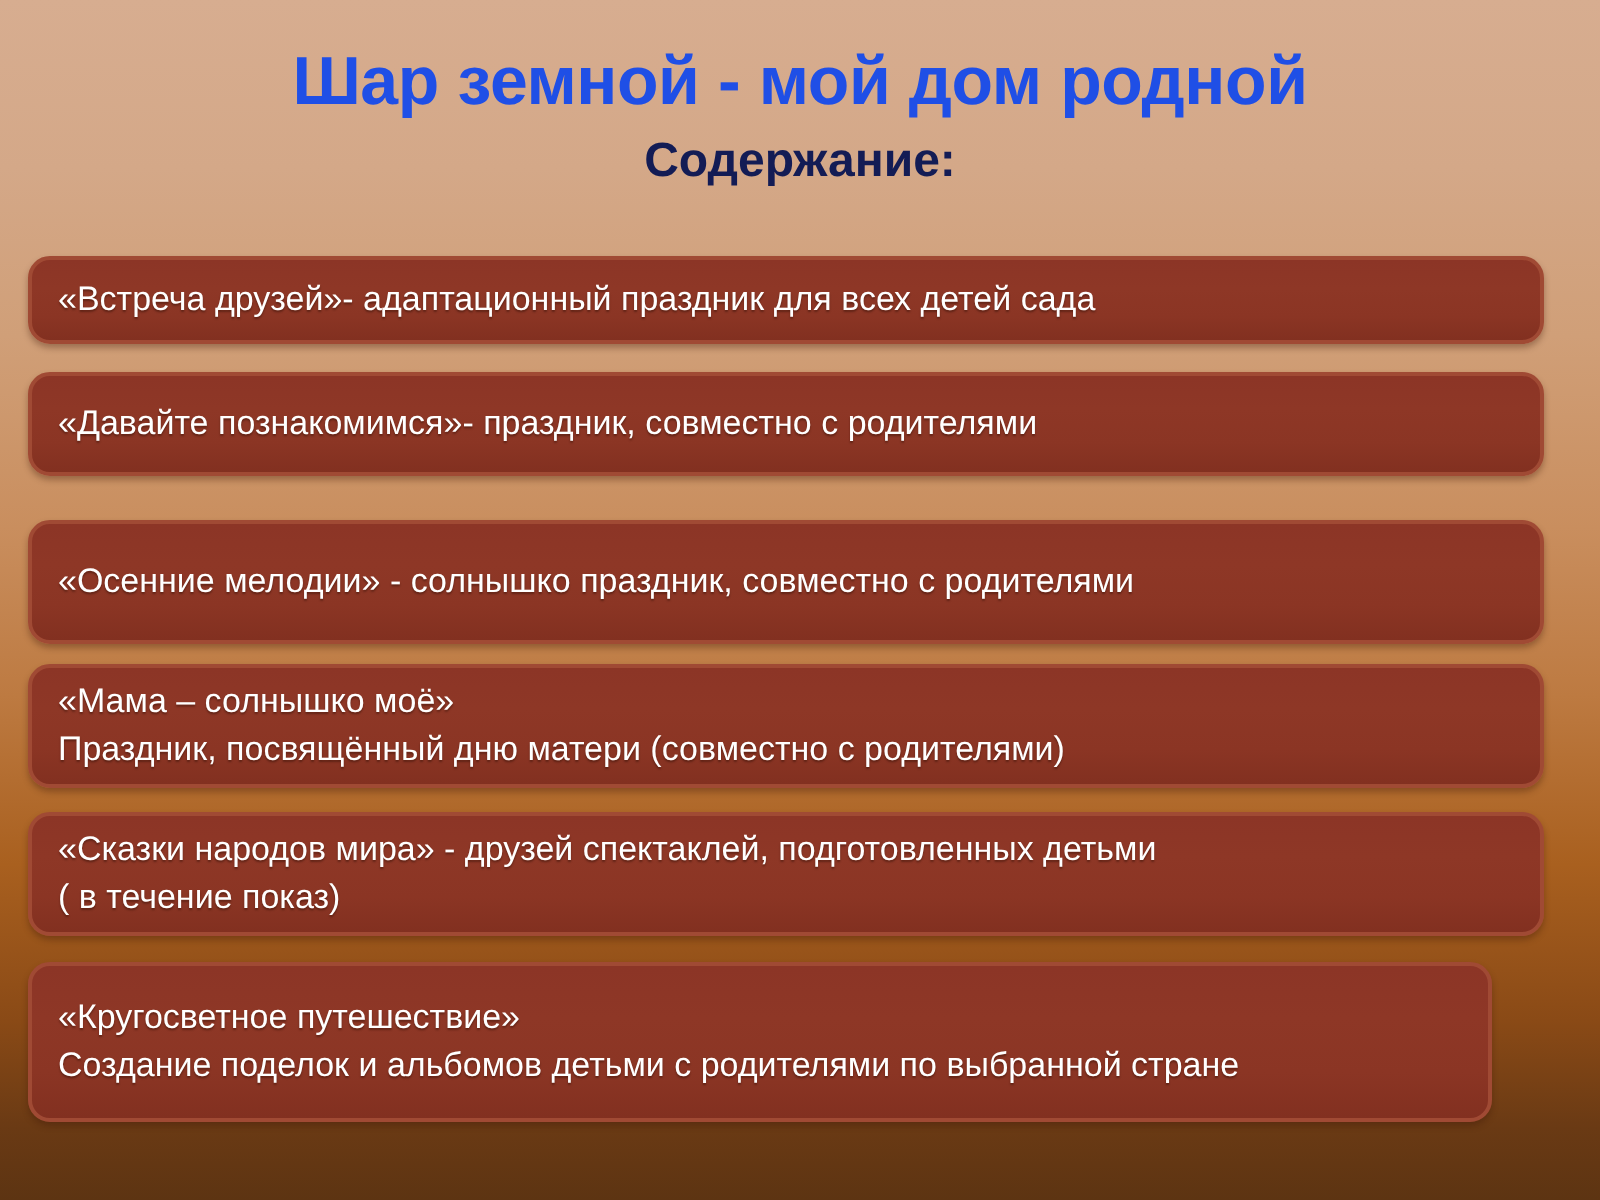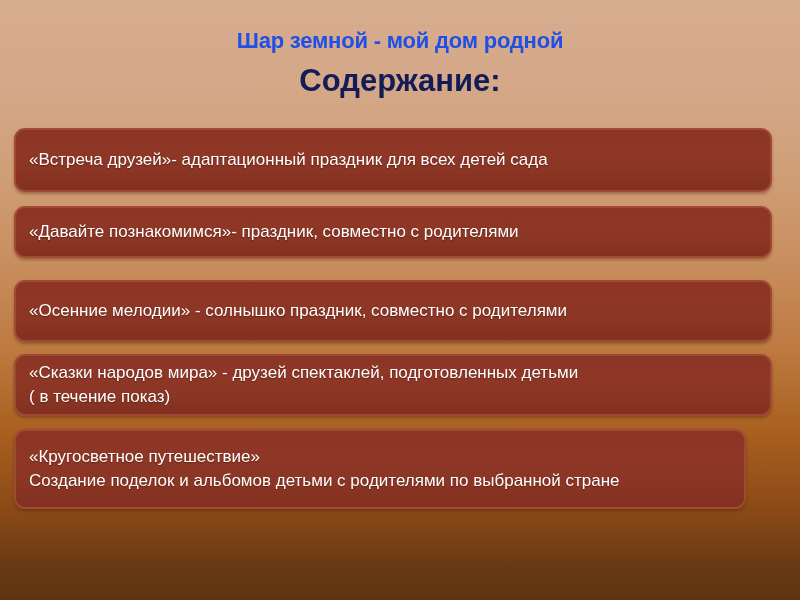--- a/index.html
+++ b/index.html
@@ -37,34 +37,34 @@
     position: absolute;
     left: 0;
     top: 0;
     width: 800px;
     text-align: center;
   }
 
   #slide-title {
     margin: 0;
     padding: 0;
-    font-size: 22px;
+    font-size: 34px;
     line-height: 38px;
     font-weight: bold;
     color: #1f4fe6;
     letter-spacing: -0.2px;
     padding-top: 22px;
     white-space: nowrap;
   }
 
   #slide-subtitle {
     margin: 0;
     padding: 0;
     padding-top: 6px;
-    font-size: 31px;
+    font-size: 24px;
     line-height: 29px;
     font-weight: bold;
     color: #131c55;
     white-space: nowrap;
   }
 
   
   #content-list {
     position: absolute;
     left: 14px;
@@ -89,21 +89,21 @@
   .box-line {
     font-size: 17px;
     line-height: 24px;
     font-weight: normal;
     color: #ffffff;
     white-space: nowrap;
     text-shadow: 0 1px 1px rgba(45, 13, 5, 0.45);
   }
 
   
-  #box-1 { height: 64px; margin-top: 0px; }
+  #box-1 { height: 44px; margin-top: 0px; }
   #box-2 { height: 52px; margin-top: 14px; }
   #box-3 { height: 62px; margin-top: 22px; }
   #box-4 { height: 62px; margin-top: 10px; }
   #box-5 { height: 62px; margin-top: 12px; }
   #box-6 { height: 80px; margin-top: 13px; }
 
   
   #box-6 { width: 732px; }
 </style>
 </head>
@@ -123,20 +123,24 @@
     </div>
 
     <div class="content-box" id="box-2">
       <div class="box-line">«Давайте познакомимся»- праздник, совместно с родителями</div>
     </div>
 
     <div class="content-box" id="box-3">
       <div class="box-line">«Осенние мелодии» - солнышко праздник, совместно с родителями</div>
     </div>
 
+    <div class="content-box" id="box-4">
+      <div class="box-line">«Мама – солнышко моё»</div>
+      <div class="box-line">Праздник, посвящённый дню матери (совместно с родителями)</div>
+    </div>
 
     <div class="content-box" id="box-5">
       <div class="box-line">«Сказки народов мира» - друзей спектаклей, подготовленных детьми</div>
       <div class="box-line">( в течение показ)</div>
     </div>
 
     <div class="content-box" id="box-6">
       <div class="box-line">«Кругосветное путешествие»</div>
       <div class="box-line">Создание   поделок и альбомов  детьми с родителями по выбранной стране</div>
     </div>

